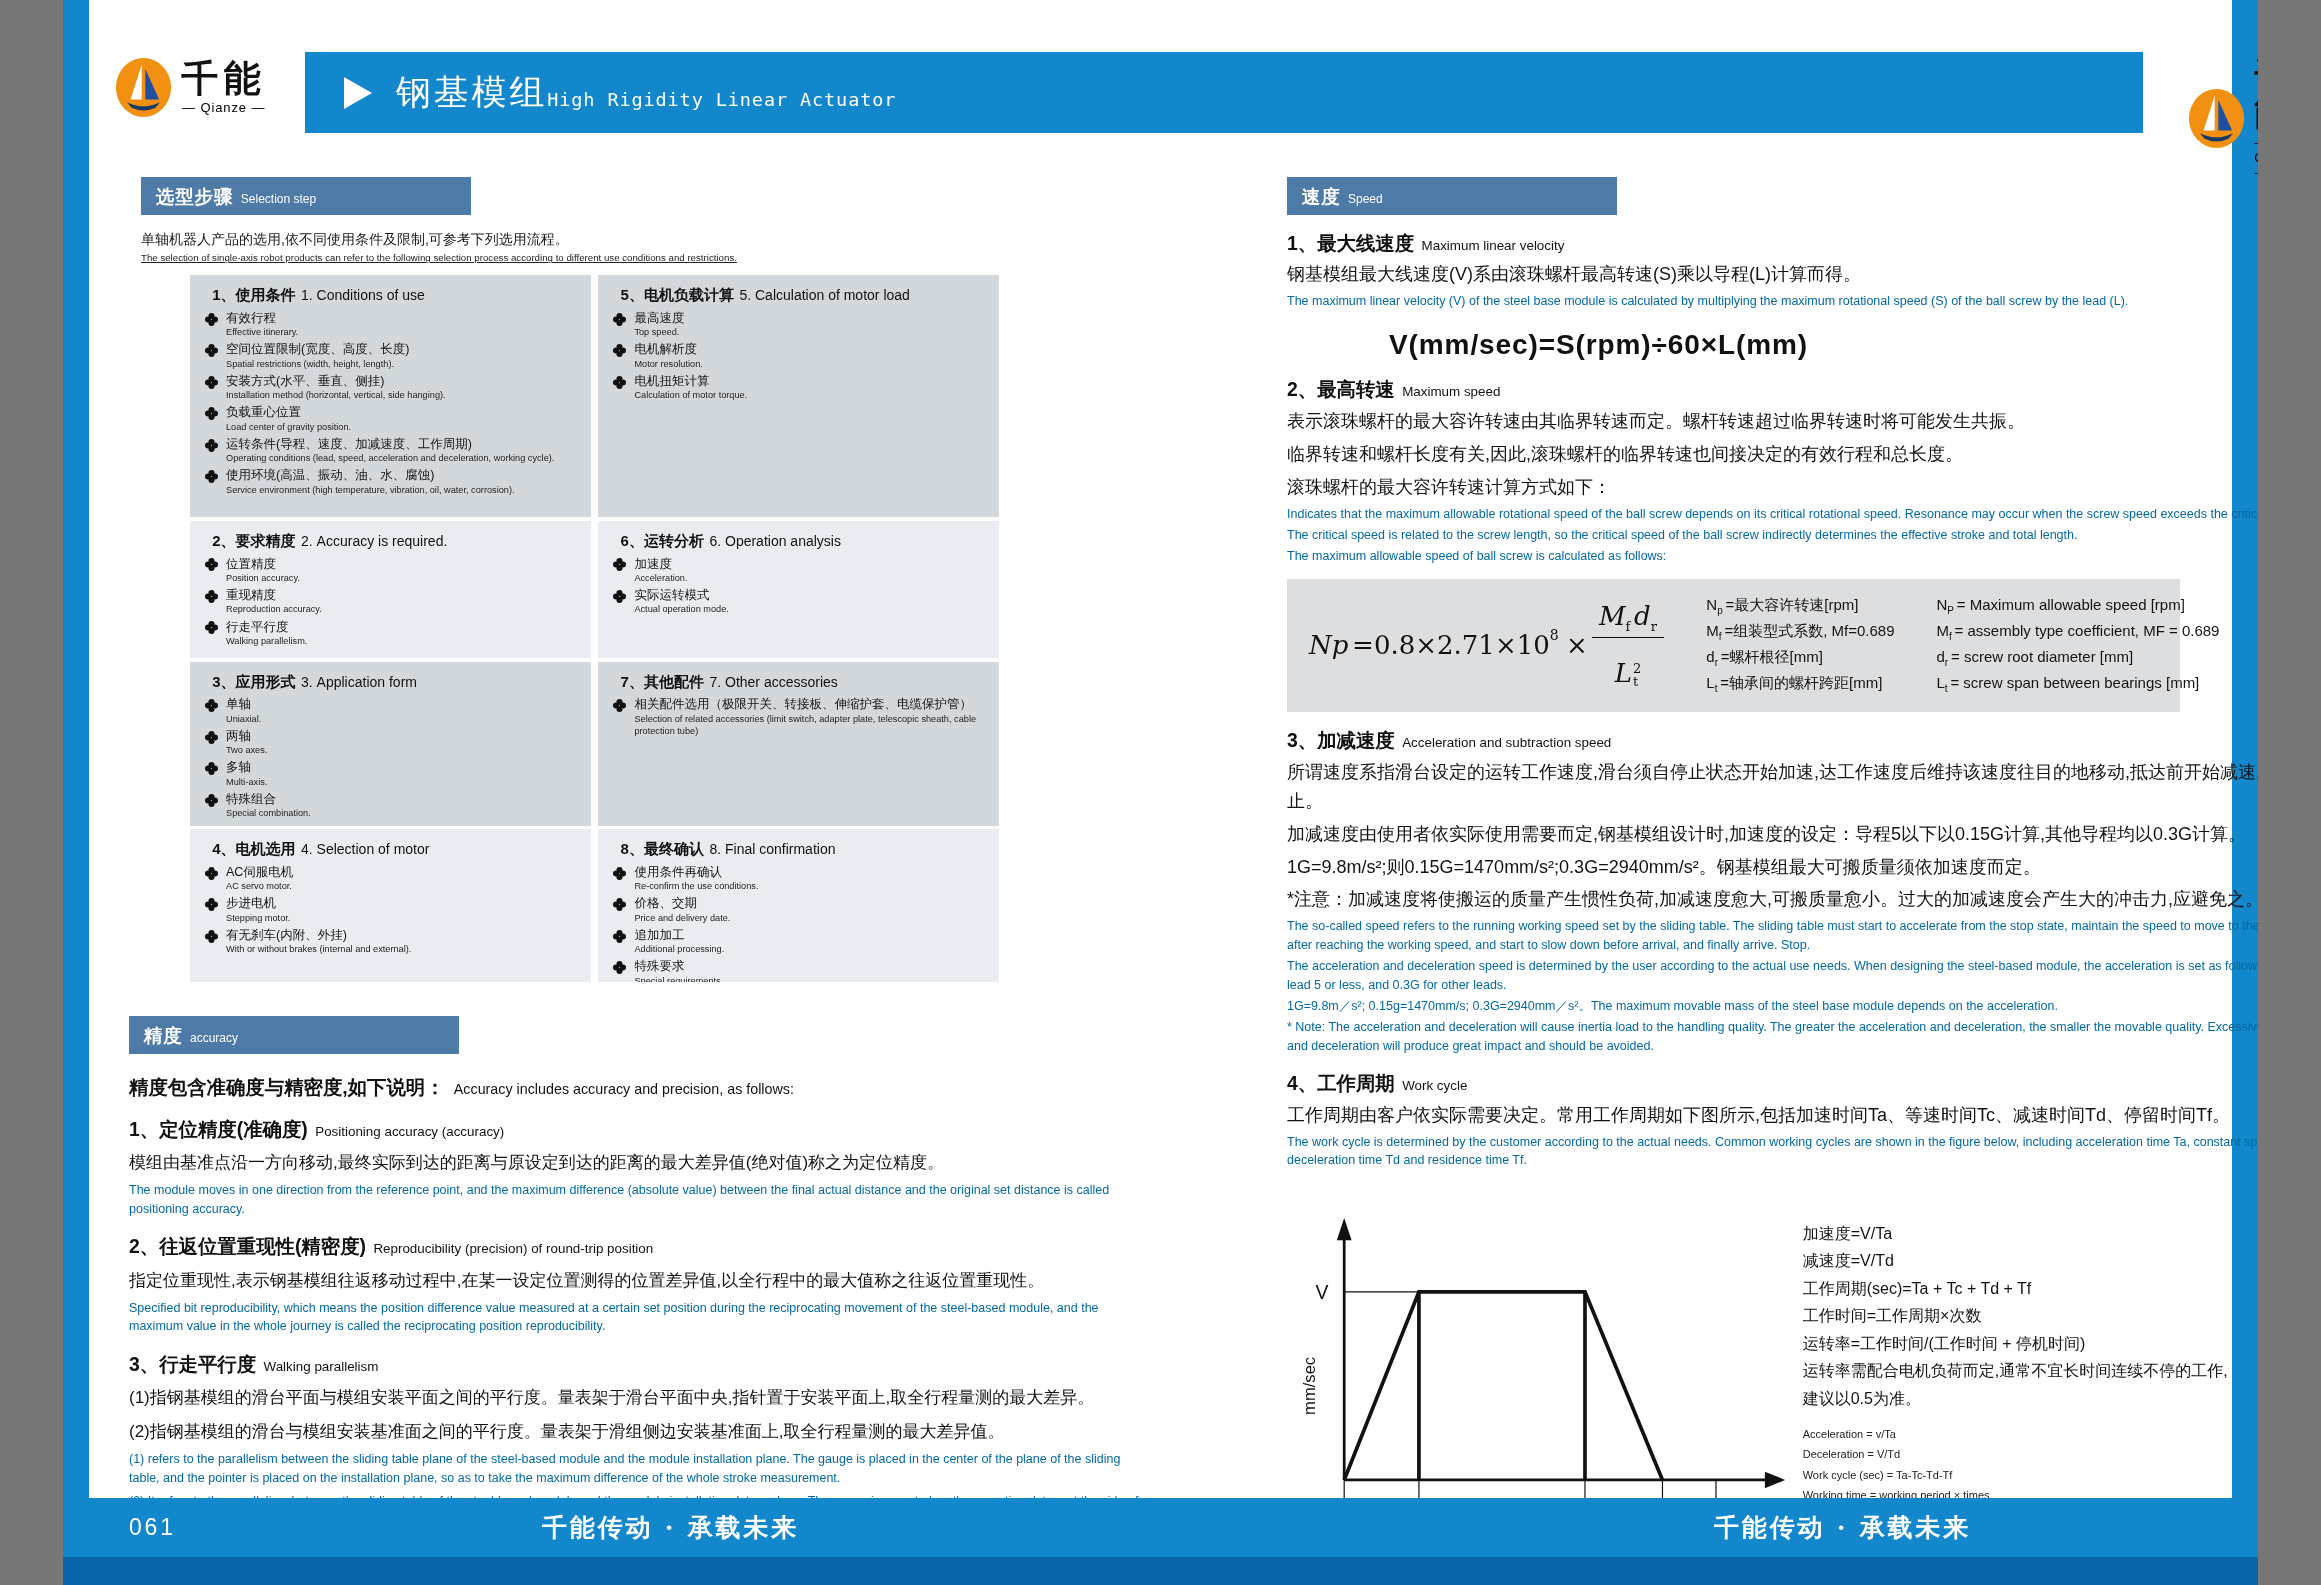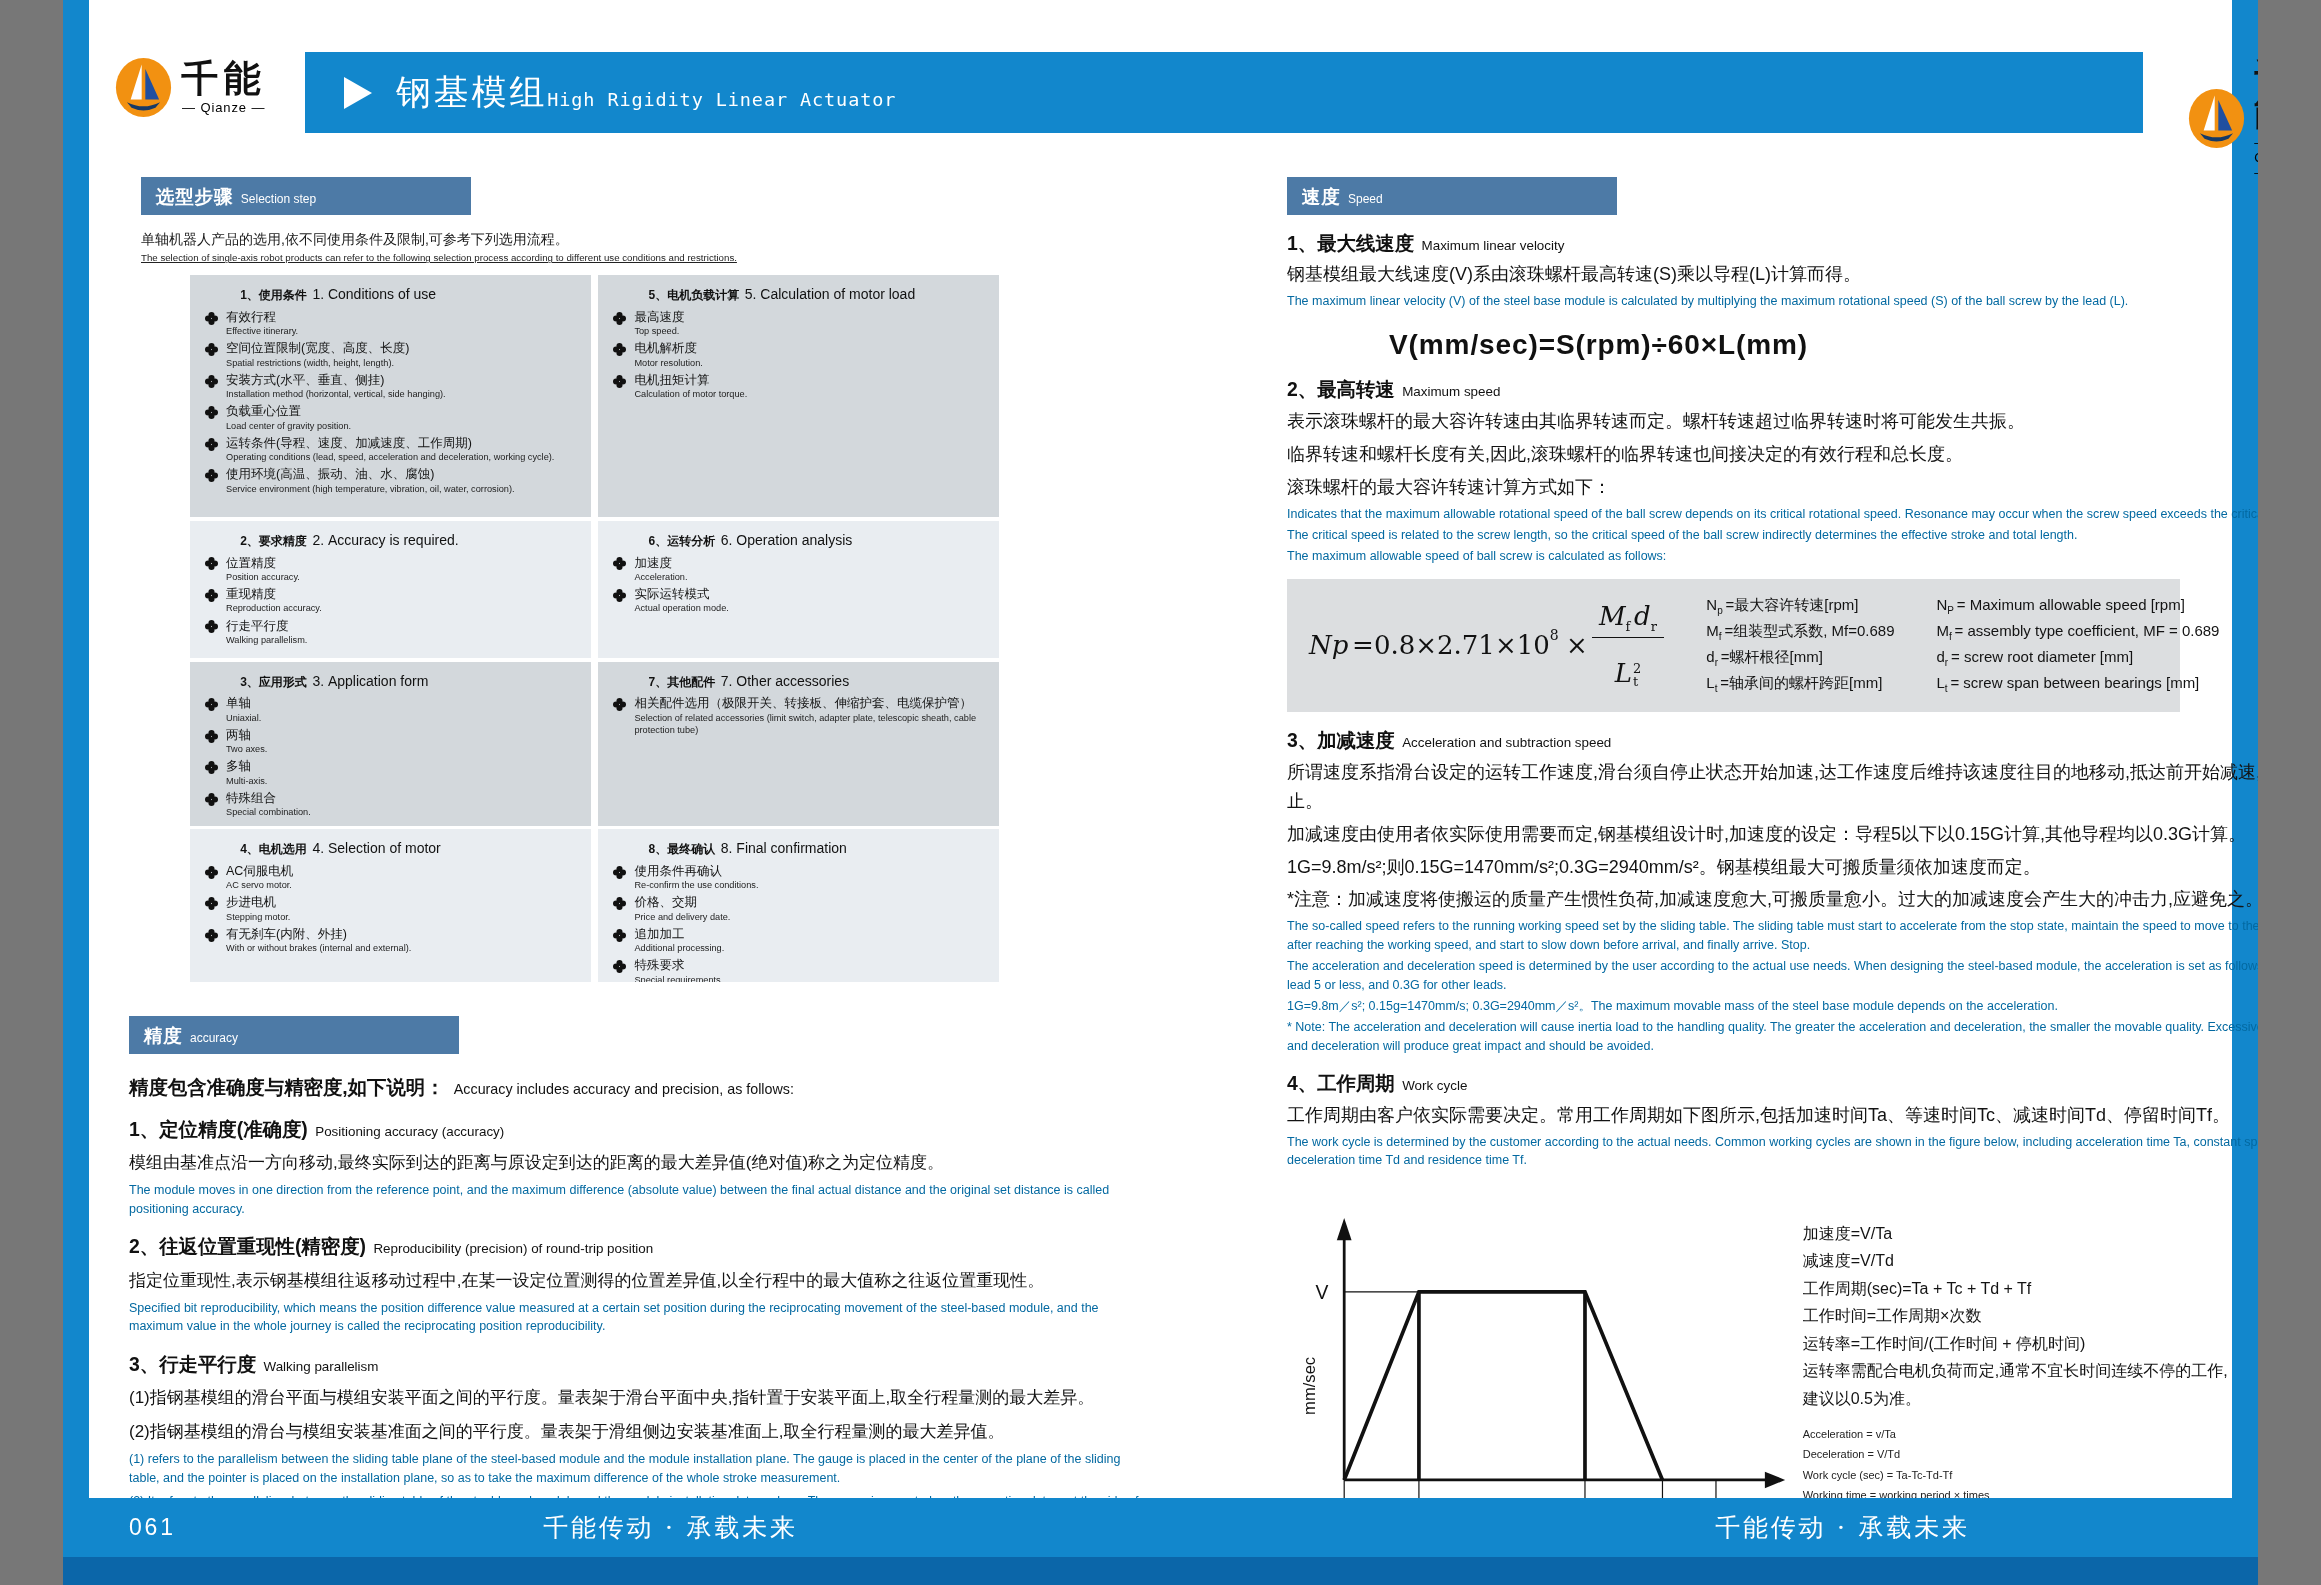--- a/index.html
+++ b/index.html
@@ -39,21 +39,21 @@
 
   
   .sel{position:absolute;left:78px;top:177px;width:1015px;}
   .intro-cn{font-size:14px;margin-top:15.7px;color:#1a1a1a;}
   .intro-en{font-size:9.7px;margin-top:3.7px;color:#222;text-decoration:underline;}
   .sel-grid{margin-left:49px;margin-top:12px;display:grid;grid-template-columns:401px 401px;grid-template-rows:242px 137px 164px 153px;gap:3.7px 7.4px;}
   .cell{padding:9.2px 9.2px 0 13px;overflow:hidden;background:var(--row-light);}
   .sel-grid .cell:nth-child(1),.sel-grid .cell:nth-child(2),
   .sel-grid .cell:nth-child(5),.sel-grid .cell:nth-child(6){background:var(--row-grey);}
   .cell-h{margin:1.8px 0 4.6px 9.2px;}
-  .cell-h-cn{font-size:12px;font-weight:bold;margin-left:28px;}
+  .cell-h-cn{font-size:15px;font-weight:bold;}
   .cell-h-en{font-size:14px;margin-left:5.5px;}
   .item{position:relative;padding-left:23px;margin-top:2.8px;}
   .clover{position:absolute;left:1.8px;top:2.8px;}
   .clover svg{display:block;}
   .item-cn{display:block;font-size:12.5px;line-height:1.3;color:#141414;}
   .item-en{display:block;font-size:9.2px;line-height:1.35;color:#222;}
 
   
   .blk .blk-cn, .blk .blk-en{vertical-align:baseline;}
   .t-lead{margin-top:20px;}
@@ -98,21 +98,21 @@
   .side-txt{padding-top:28px;}
   .side-cn{font-size:16px;line-height:1.72;color:#131313;white-space:nowrap;}
   .side-en-wrap{margin-top:12px;}
   .side-en{font-size:11px;line-height:1.83;color:#222;white-space:nowrap;}
 
   
   .footer-band{position:absolute;left:0;top:1498px;width:2321px;height:59px;background:var(--primary-blue);color:#fff;}
   .footer-strip{position:absolute;left:0;top:1557px;width:2321px;height:29px;background:var(--footer-strip);}
   .page-no{position:absolute;top:0;height:59px;line-height:59px;font-size:23px;letter-spacing:2.8px;}
   .page-no-l{left:66px;} .page-no-r{right:79px;}
-  .slogan{position:absolute;top:0;height:59px;line-height:59px;width:369px;text-align:center;font-family:"DejaVu Serif","Liberation Serif",serif;font-weight:normal;font-size:25px;letter-spacing:2.8px;}
+  .slogan{position:absolute;top:0;height:59px;line-height:59px;width:369px;text-align:center;font-family:"DejaVu Serif","Liberation Serif",serif;font-weight:bold;font-size:25px;letter-spacing:2.8px;}
   .slogan-l{left:423px;} .slogan-r{left:1595px;}
 </style>
 </head>
 <body>
 
 <div class="page">
   <div class="edge edge-l"></div>
   <div class="edge edge-r"></div>
 
   <div class="logo logo-l">

